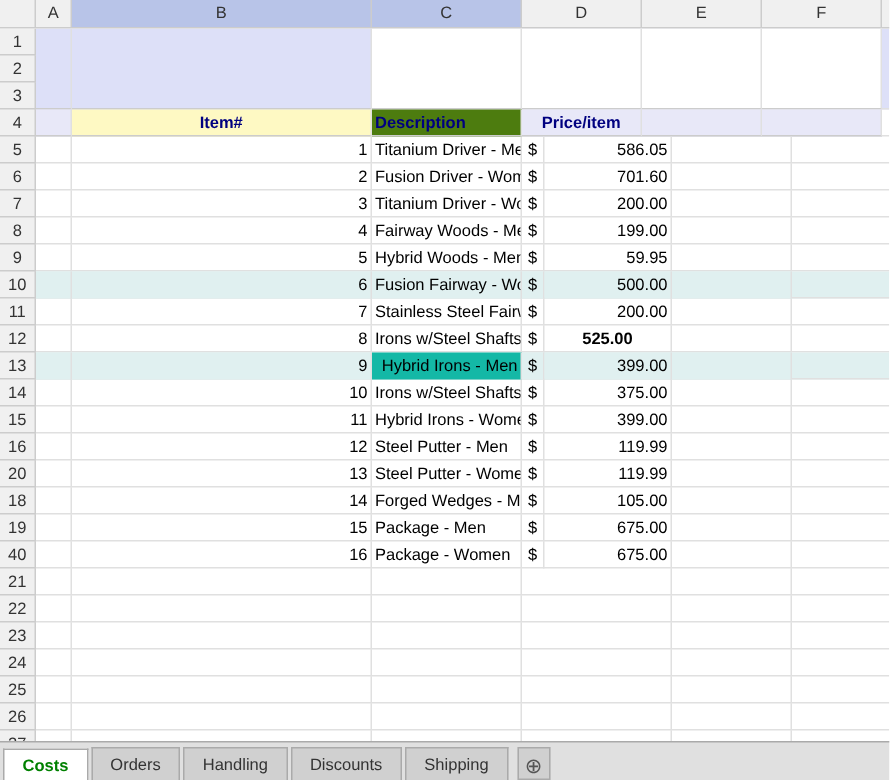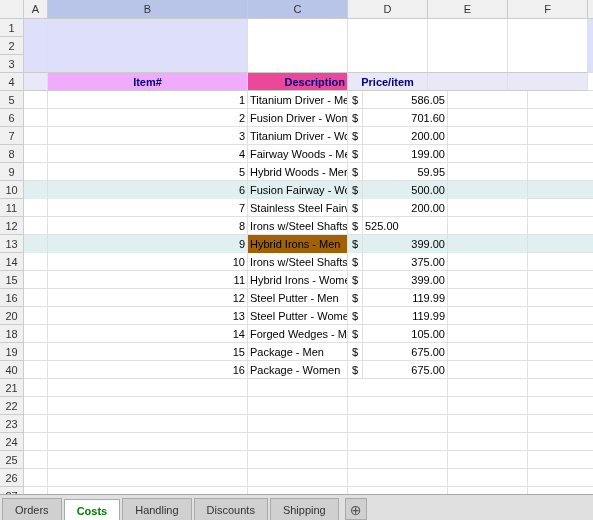--- a/index.html
+++ b/index.html
@@ -210,22 +210,22 @@
         <div class="cell cell-a" style="height:54px;background:#dde0f8;border-bottom:1px solid #ccc;"></div>
         <div class="cell cell-b" style="height:54px;background:#dde0f8;border-bottom:1px solid #ccc;"></div>
         <div class="cell cell-c" style="height:54px;background:#fff;border-bottom:1px solid #ccc;"></div>
         <div class="cell cell-d" style="height:54px;background:#fff;border-bottom:1px solid #ccc;"></div>
         <div class="cell cell-e" style="height:54px;background:#fff;border-bottom:1px solid #ccc;"></div>
         <div class="cell cell-f" style="height:54px;background:#fff;border-bottom:1px solid #ccc;"></div>
       </div>
 
       <div class="grid-row header-row">
         <div class="cell cell-a" style="background:#e8e8f8;border-bottom:1px solid #ccc;"></div>
-        <div class="cell cell-b bold blue-text text-center" style="background:#f0abfc;border-bottom:1px solid #ccc;font-weight:bold;color:#000080;text-align:center;">Item#</div>
-        <div class="cell cell-c bold blue-text text-center" style="background:#ec4899;border-bottom:1px solid #ccc;font-weight:bold;color:#000080;text-align:right;">Description</div>
+        <div class="cell cell-b bold blue-text text-center" style="background:#fef9c3;border-bottom:1px solid #ccc;font-weight:bold;color:#000080;text-align:center;">Item#</div>
+        <div class="cell cell-c bold blue-text text-center" style="background:#4d7c0f;border-bottom:1px solid #ccc;font-weight:bold;color:#000080;text-align:left;">Description</div>
         <div class="cell cell-d bold blue-text text-center" style="background:#e8e8f8;border-bottom:1px solid #ccc;font-weight:bold;color:#000080;text-align:center;">Price/item</div>
         <div class="cell cell-e" style="background:#e8e8f8;border-bottom:1px solid #ccc;"></div>
         <div class="cell cell-f" style="background:#e8e8f8;border-bottom:1px solid #ccc;"></div>
       </div>
 
       <div class="grid-row">
         <div class="cell cell-a"></div>
         <div class="cell cell-b text-right" style="text-align:right;">1</div>
         <div class="cell cell-c">Titanium Driver - Men</div>
         <div class="cell" style="width:15px;min-width:15px;text-align:center;">$</div>
@@ -285,28 +285,28 @@
         <div class="cell" style="width:15px;min-width:15px;text-align:center;">$</div>
         <div class="cell" style="width:85px;min-width:85px;text-align:right;">200.00</div>
         <div class="cell cell-e"></div>
       </div>
 
       <div class="grid-row">
         <div class="cell cell-a"></div>
         <div class="cell cell-b text-right" style="text-align:right;">8</div>
         <div class="cell cell-c">Irons w/Steel Shafts - Men</div>
         <div class="cell" style="width:15px;min-width:15px;text-align:center;">$</div>
-        <div class="cell" style="width:85px;min-width:85px;text-align:left;">525.00</div>
+        <div class="cell" style="width:85px;min-width:85px;text-align:center;font-weight:bold;">525.00</div>
         <div class="cell cell-e"></div>
       </div>
 
       <div class="grid-row" style="background:#e0f0f0;">
         <div class="cell cell-a" style="background:#e0f0f0;"></div>
         <div class="cell cell-b text-right" style="text-align:right;background:#e0f0f0;">9</div>
-        <div class="cell cell-c" style="background:#a16207;">Hybrid Irons - Men</div>
+        <div class="cell cell-c" style="background:#14b8a6;text-align:right;">Hybrid Irons - Men</div>
         <div class="cell" style="width:15px;min-width:15px;text-align:center;background:#e0f0f0;">$</div>
         <div class="cell" style="width:85px;min-width:85px;text-align:right;background:#e0f0f0;">399.00</div>
         <div class="cell cell-e" style="background:#e0f0f0;"></div>
       </div>
 
       <div class="grid-row">
         <div class="cell cell-a"></div>
         <div class="cell cell-b text-right" style="text-align:right;">10</div>
         <div class="cell cell-c">Irons w/Steel Shafts - Women</div>
         <div class="cell" style="width:15px;min-width:15px;text-align:center;">$</div>
@@ -415,19 +415,19 @@
           <div class="cell cell-b"></div>
           <div class="cell cell-c"></div>
           <div class="cell" style="width:100px;"></div>
           <div class="cell cell-e"></div>
         </div>
     </div>
   </div>
 </div>
 
 <div class="tab-bar">
+  <div class="tab active">Costs</div>
   <div class="tab">Orders</div>
-  <div class="tab active">Costs</div>
   <div class="tab">Handling</div>
   <div class="tab">Discounts</div>
   <div class="tab">Shipping</div>
   <div class="tab-add">⊕</div>
 </div>
 
 </body></html>

